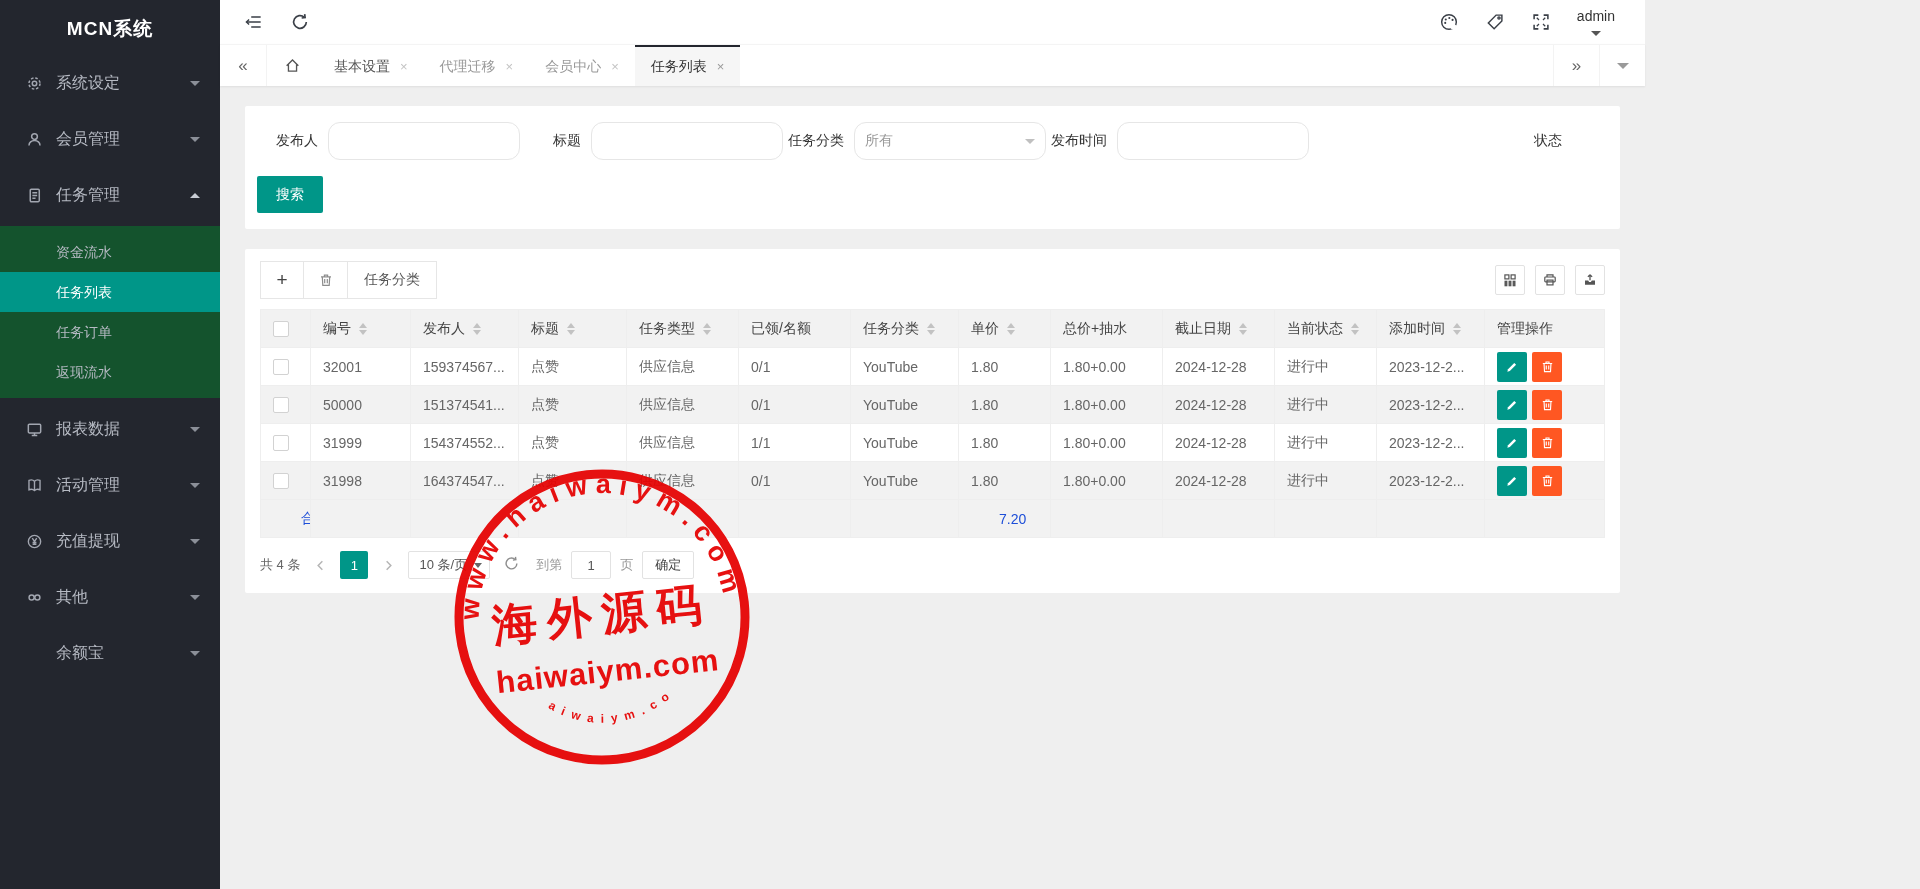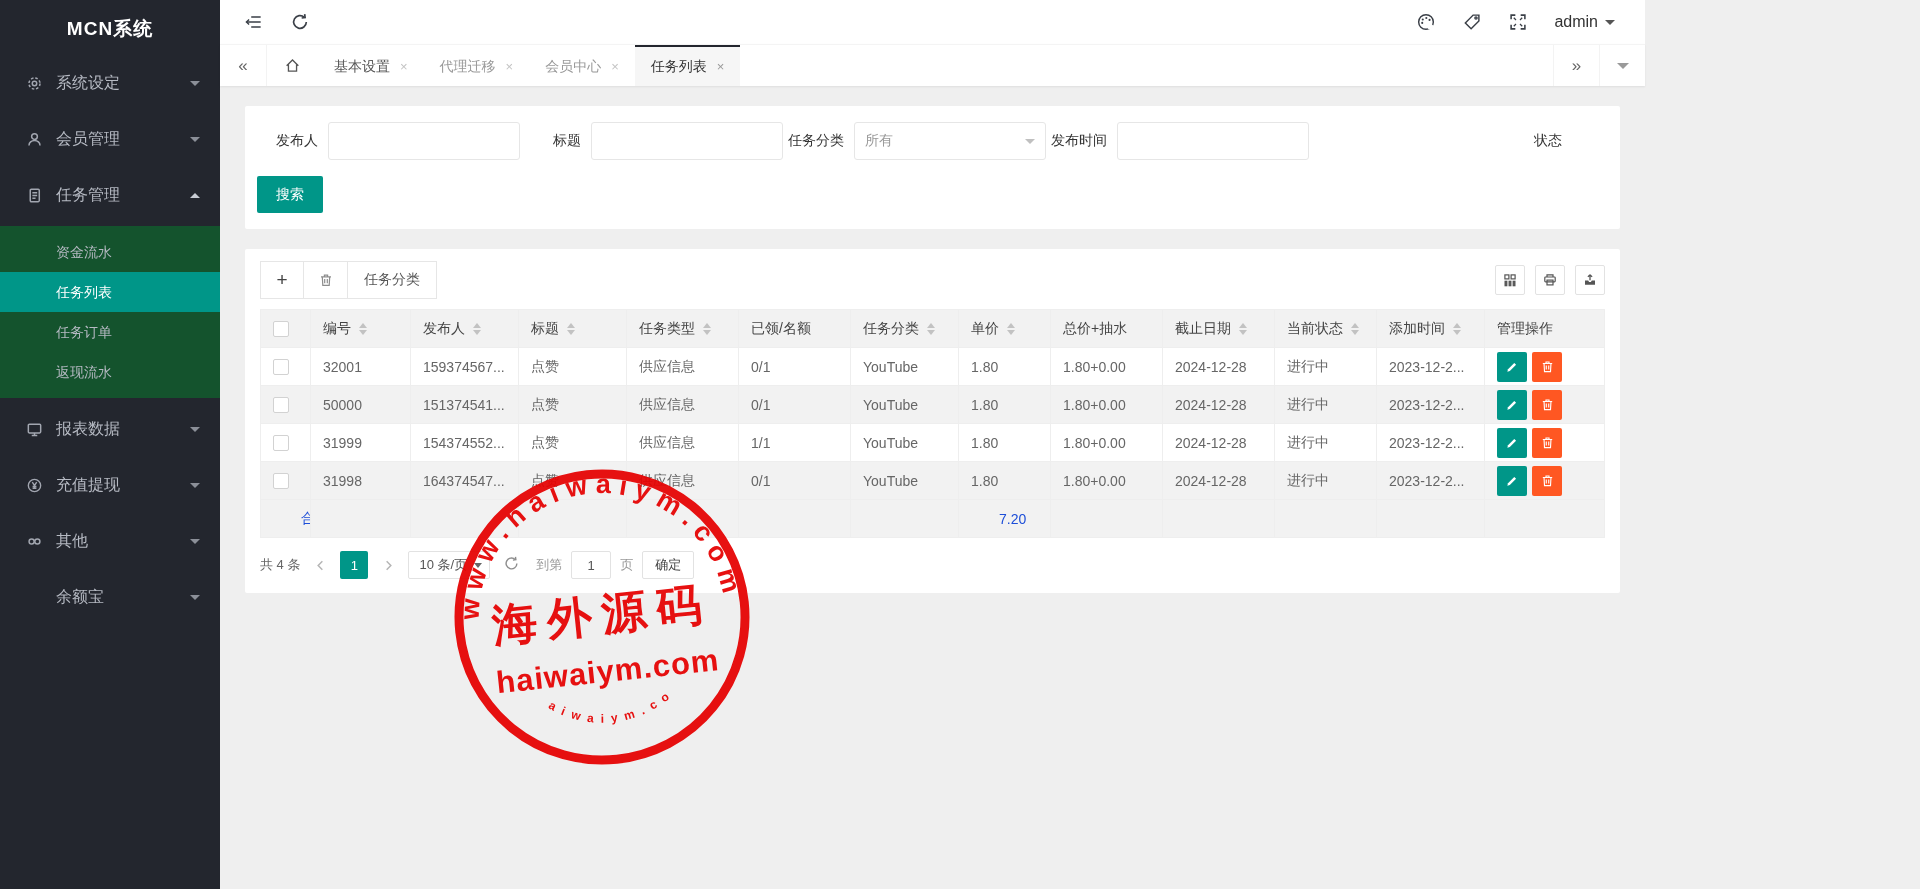--- a/index.html
+++ b/index.html
@@ -22,21 +22,21 @@
   .side-sub.active { background:#009688; color:#fff; }
   .no-icon { padding-left:56px; }
 
   
   .main { flex:1; display:flex; flex-direction:column; background:#efefef; min-width:0; }
   .topbar { height:44px; background:#fff; display:flex; align-items:center; padding:0 30px 0 24px; }
   .tb-icon { width:20px; height:20px; color:#3a3f47; margin-right:26px; cursor:pointer; display:inline-flex; }
   .tb-icon svg { width:20px; height:20px; }
   .tb-right { margin-left:auto; display:flex; align-items:center; gap:26px; }
   .tb-right .tb-icon { margin:0; }
-  .admin { display:flex; align-items:center; gap:7px; color:#333; cursor:pointer; font-size:16px; }
+  .admin { display:flex; align-items:center; gap:7px; color:#333; cursor:pointer; font-size:14px;flex-direction:column; }
   .admin .caret.down { border-top-color:#555; }
 
   .tabbar { height:42px; background:#fff; display:flex; align-items:stretch; border-top:1px solid #f4f4f4; box-shadow:0 1px 2px rgba(0,0,0,.07); position:relative; z-index:2; }
   .tab-arrow { width:46px; display:flex; align-items:center; justify-content:center; color:#666; font-size:17px; cursor:pointer; }
   .tab-home { width:52px; display:flex; align-items:center; justify-content:center; border-left:1px solid #f3f3f3; color:#555; cursor:pointer; }
   .tab-home svg { width:17px; height:17px; }
   .tab { display:flex; align-items:center; gap:10px; padding:0 16px; font-size:14px; color:#999; cursor:pointer; border-top:2px solid transparent; }
   .tab:nth-child(3) { color:#555; }
   .tab .x { color:#c3c3c3; font-size:13px; }
   .tab.active { background:#f6f6f6; color:#333; border-top:2px solid #23262e; }
@@ -46,21 +46,21 @@
   .chev-down { width:0; height:0; border-left:6px solid transparent; border-right:6px solid transparent; border-top:6px solid #9a9a9a; }
 
   .content { flex:1; overflow:hidden; padding:20px 25px 0; }
 
   
   .card { background:#fff; border-radius:2px; }
   .search-card { padding:16px 12px 14px; }
   .search-row { display:flex; align-items:center; padding-right:36px; }
   .f-group { display:flex; align-items:center; flex:1; }
   .f-label { flex:1; text-align:right; padding-right:10px; color:#333; font-size:14px; white-space:nowrap; }
-  .f-input, .f-select { width:192px; height:38px; border:1px solid #e6e6e6; border-radius:3px; background:#fff; font-size:14px; padding:16px 10px; color:#666; }
+  .f-input, .f-select { width:192px; height:38px; border:1px solid #e6e6e6; border-radius:12px; background:#fff; font-size:14px; padding:16px 10px; color:#666; }
   .f-select { position:relative; display:flex; align-items:center; color:#999; cursor:pointer; }
   .f-select .caret.down { position:absolute; right:10px; border-top-color:#c0c0c0; }
   .btn-search { margin:16px 0 2px; width:66px; height:37px; background:#009688; color:#fff; border:none; border-radius:2px; font-size:14px; cursor:pointer; }
 
   
   .table-card { margin-top:20px; padding:10px 15px 0; }
   .tool-row { display:flex; align-items:center; padding:2px 0 10px; }
   .btn-group { display:flex; }
   .tbtn { height:38px; background:#fff; border:1px solid #e6e6e6; display:flex; align-items:center; justify-content:center; padding:0 16px; font-size:14px; color:#555; cursor:pointer; }
   .tbtn + .tbtn { border-left:none; }
@@ -156,20 +156,30 @@
       <span class="si-icon">
         <svg viewBox="0 0 16 16" fill="none" stroke="currentColor" stroke-width="1.4">
             <rect x="2.2" y="3" width="11.6" height="8.2" rx="1"></rect>
             <path d="M8 11.2v2.2M5.4 13.6h5.2"></path>
           </svg>
       </span>
       <span class="si-label">报表数据</span>
       <span class="caret down"></span>
     </div>
 
+    <div class="side-item">
+      <span class="si-icon">
+        <svg viewBox="0 0 16 16" fill="none" stroke="currentColor" stroke-width="1.3">
+            <path d="M8 4C6.8 2.8 4.2 2.6 2.8 3.2V12c1.4-.6 4-.4 5.2.8 1.2-1.2 3.8-1.4 5.2-.8V3.2C11.8 2.6 9.2 2.8 8 4Z"></path>
+            <path d="M8 4v8.8"></path>
+          </svg>
+      </span>
+      <span class="si-label">活动管理</span>
+      <span class="caret down"></span>
+    </div>
 
     <div class="side-item">
       <span class="si-icon">
         <svg viewBox="0 0 16 16" fill="none" stroke="currentColor" stroke-width="1.3">
             <circle cx="8" cy="8" r="5.8"></circle>
             <path d="M5.9 4.9 8 8l2.1-3.1M8 8v3.3M6.2 9h3.6M6.2 10.6h3.6"></path>
           </svg>
       </span>
       <span class="si-label">充值提现</span>
       <span class="caret down"></span>

